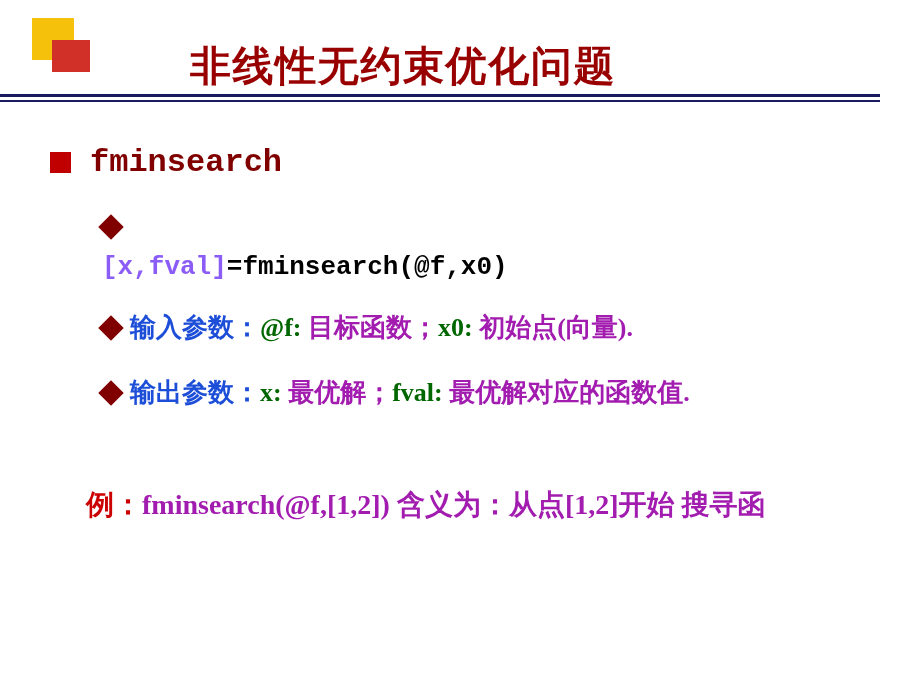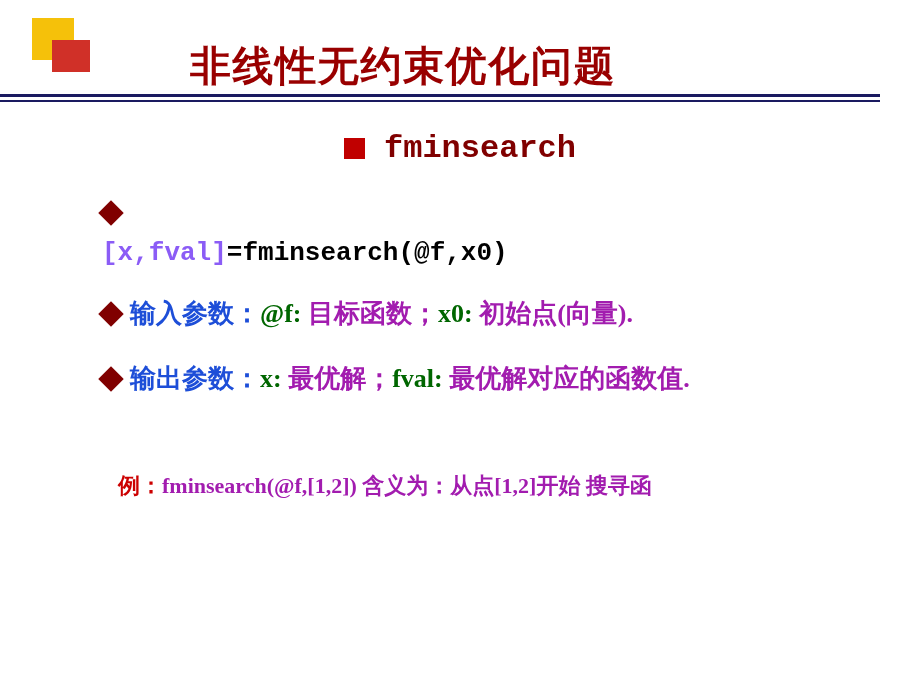--- a/index.html
+++ b/index.html
@@ -126,31 +126,31 @@
     }
     .green-text {
       color: #006600;
       font-weight: bold;
     }
     .black-text {
       color: #a21caf;
       font-weight: bold;
     }
     .example {
-      margin-left: 68px;
+      margin-left: 36px;
       margin-top: 68px;
-      font-size: 22px;
+      font-size: 28px;
       line-height: 1.78;
       font-weight: bold;
     }
     .example-label {
       color: #cc0000;
     }
     .row-main {
-      text-align: center;
+      margin-top: 14px;
     }
   </style>
 </head>
 <body>
 
 <div class="header">
   <div class="deco-yellow"></div>
   <div class="deco-red"></div>
   <div class="title">非线性无约束优化问题</div>
   <div class="underline"></div>

